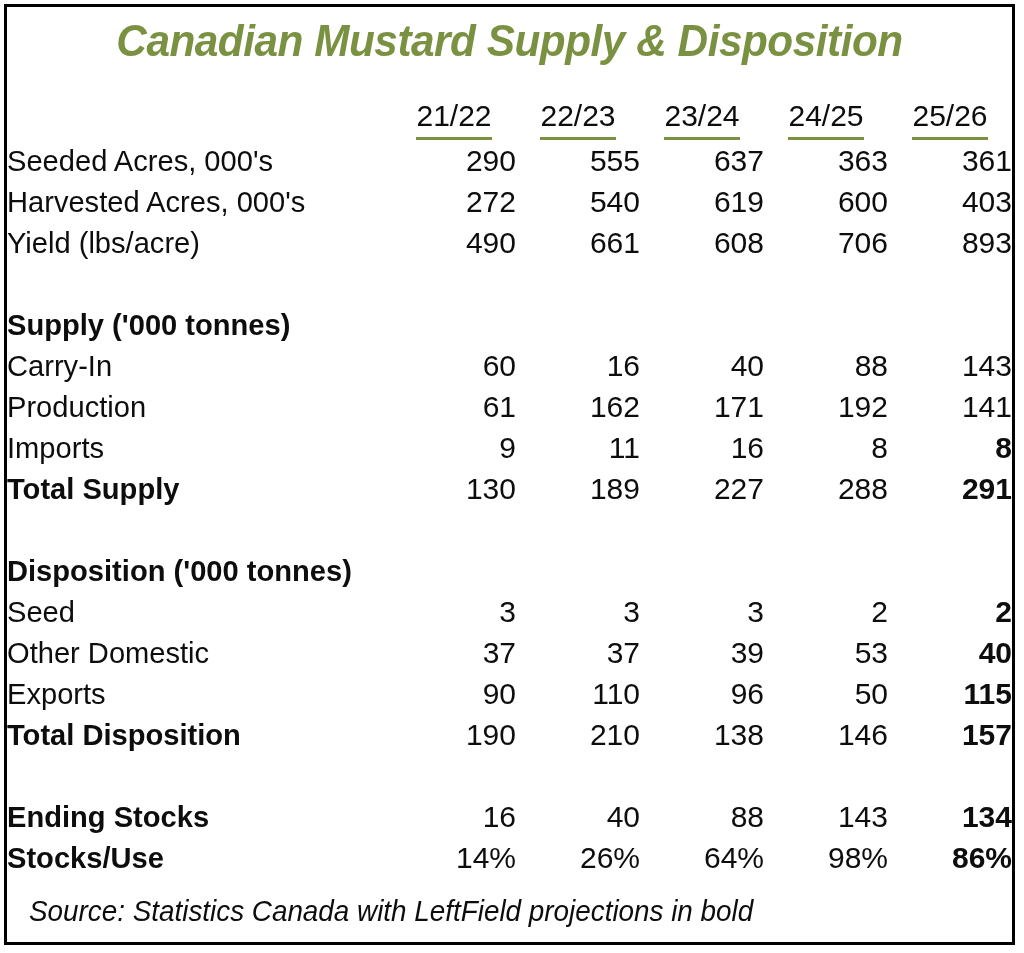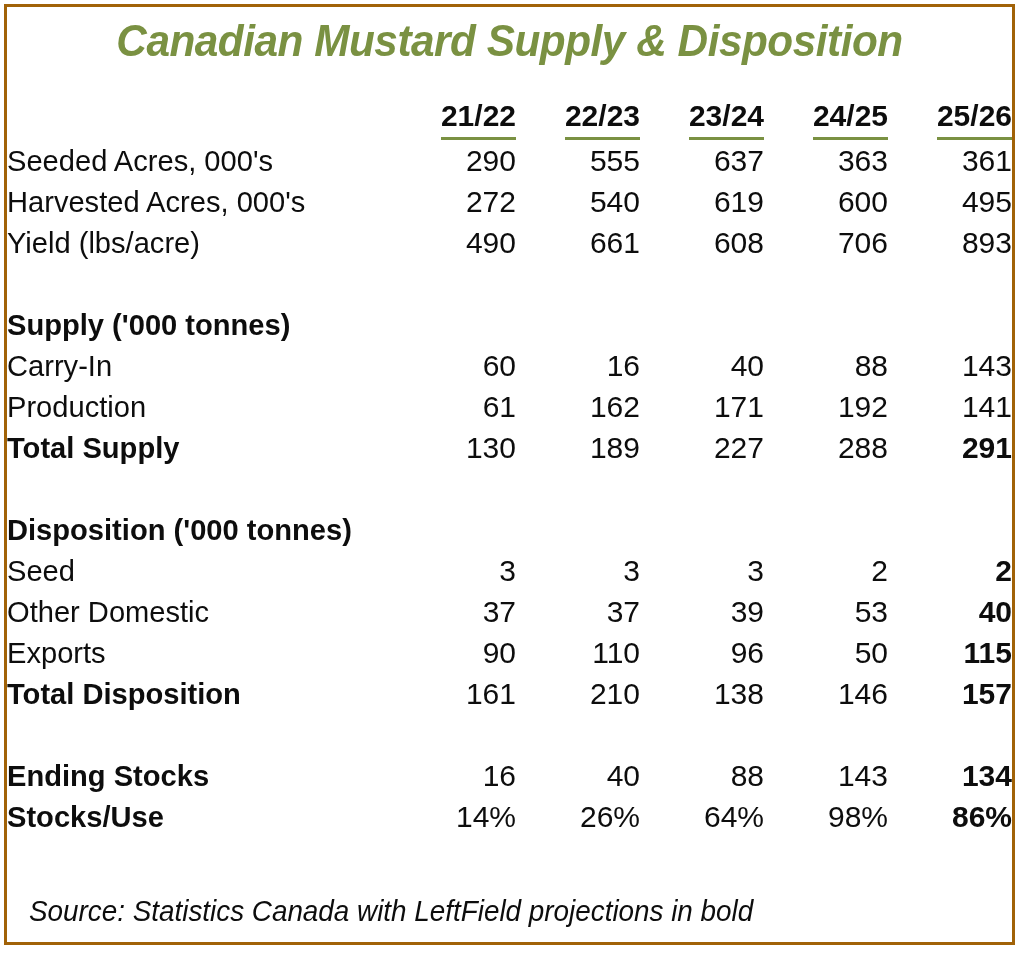--- a/index.html
+++ b/index.html
@@ -2,21 +2,21 @@
 <html><head>
 <meta charset="utf-8">
 <style>
   html,body{margin:0;padding:0;background:#ffffff;}
   body{width:1024px;height:953px;overflow:hidden;font-family:"Liberation Sans","DejaVu Sans",sans-serif;}
 
   #frame{
     position:absolute;
     left:4px; top:4px;
     width:1011px; height:941px;
-    border:3px solid #a16207;
+    border:3px solid #000000;
     box-sizing:border-box;
     background:#ffffff;
   }
 
   
   #title{
     position:absolute;
     left:0; top:8px;
     width:1005px;
     text-align:center;
@@ -48,24 +48,23 @@
     vertical-align:bottom;
     font-size:30px;
     line-height:41px;
     height:41px;
     color:#0d0d0d;
     white-space:nowrap;
   }
 
   
   th.colhead{
-    text-align:right;
     padding-right:12px;
     font-size:30px;
-    font-weight:bold;
+    font-weight:normal;
     color:#7a9142;
     height:52px;
     line-height:48px;
     vertical-align:bottom;
   }
   th.colhead span.u{
     border-bottom:3px solid #7a9142;
     padding-bottom:1px;
     display:inline-block;
   }
@@ -148,21 +147,21 @@
         <td class="num">363</td>
         <td class="num">361</td>
       </tr>
 
       <tr>
         <td class="lbl">Harvested Acres, 000's</td>
         <td class="num">272</td>
         <td class="num">540</td>
         <td class="num">619</td>
         <td class="num">600</td>
-        <td class="num">495</td>
+        <td class="num">403</td>
       </tr>
 
       <tr>
         <td class="lbl">Yield (lbs/acre)</td>
         <td class="num">490</td>
         <td class="num">661</td>
         <td class="num">608</td>
         <td class="num">706</td>
         <td class="num">893</td>
       </tr>
@@ -196,20 +195,28 @@
 
       <tr>
         <td class="lbl indent">Production</td>
         <td class="num">61</td>
         <td class="num">162</td>
         <td class="num">171</td>
         <td class="num">192</td>
         <td class="num">141</td>
       </tr>
 
+      <tr>
+        <td class="lbl indent">Imports</td>
+        <td class="num">9</td>
+        <td class="num">11</td>
+        <td class="num">16</td>
+        <td class="num">8</td>
+        <td class="num b">8</td>
+      </tr>
 
       <tr>
         <td class="lbl section">Total Supply</td>
         <td class="num">130</td>
         <td class="num">189</td>
         <td class="num">227</td>
         <td class="num">288</td>
         <td class="num b">291</td>
       </tr>
 
@@ -253,21 +260,21 @@
         <td class="lbl indent">Exports</td>
         <td class="num">90</td>
         <td class="num">110</td>
         <td class="num">96</td>
         <td class="num">50</td>
         <td class="num b">115</td>
       </tr>
 
       <tr>
         <td class="lbl section">Total Disposition</td>
-        <td class="num">161</td>
+        <td class="num">190</td>
         <td class="num">210</td>
         <td class="num">138</td>
         <td class="num">146</td>
         <td class="num b">157</td>
       </tr>
 
       <tr class="spacer">
         <td></td>
           <td></td>
           <td></td>

